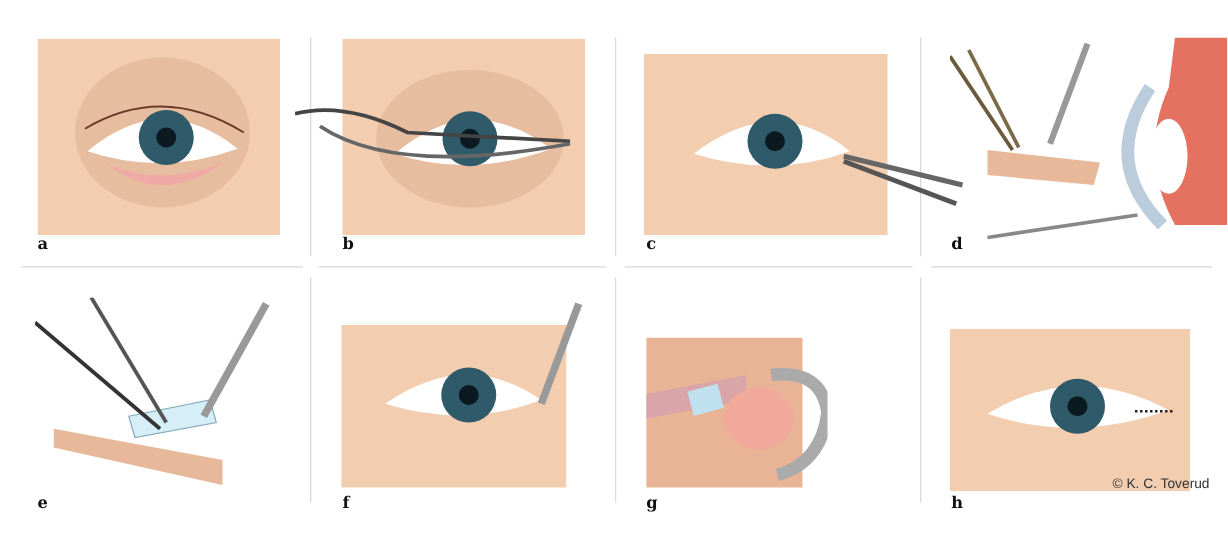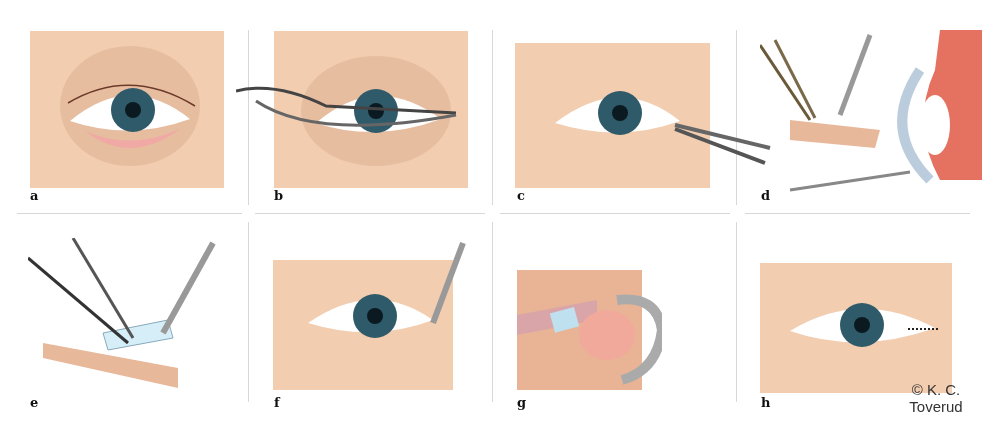--- a/index.html
+++ b/index.html
@@ -1,20 +1,20 @@
 <!DOCTYPE html>
 <html><head>
 <meta charset="utf-8">
 <style>
   html,body{margin:0;padding:0;background:#fff;}
   body{width:982px;height:435px;position:relative;overflow:hidden;font-family:"Liberation Sans",sans-serif;}
   .label{position:absolute;font-family:"DejaVu Serif",serif;font-weight:bold;font-size:13px;color:#111;}
   .hline{position:absolute;height:1px;background:#d8d8d8;}
   .vline{position:absolute;width:1px;background:#d8d8d8;}
-  .copy{position:absolute;font-size:15px;color:#333;text-align:center;}
+  .copy{position:absolute;font-size:11px;color:#333;text-align:center;}
   svg{position:absolute;}
 </style>
 </head>
 <body>
 
 <div class="hline" style="left:17px;top:213px;width:225px"></div>
 <div class="hline" style="left:255px;top:213px;width:230px"></div>
 <div class="hline" style="left:500px;top:213px;width:230px"></div>
 <div class="hline" style="left:745px;top:213px;width:225px"></div>
 <div class="vline" style="left:248px;top:30px;height:175px"></div>

